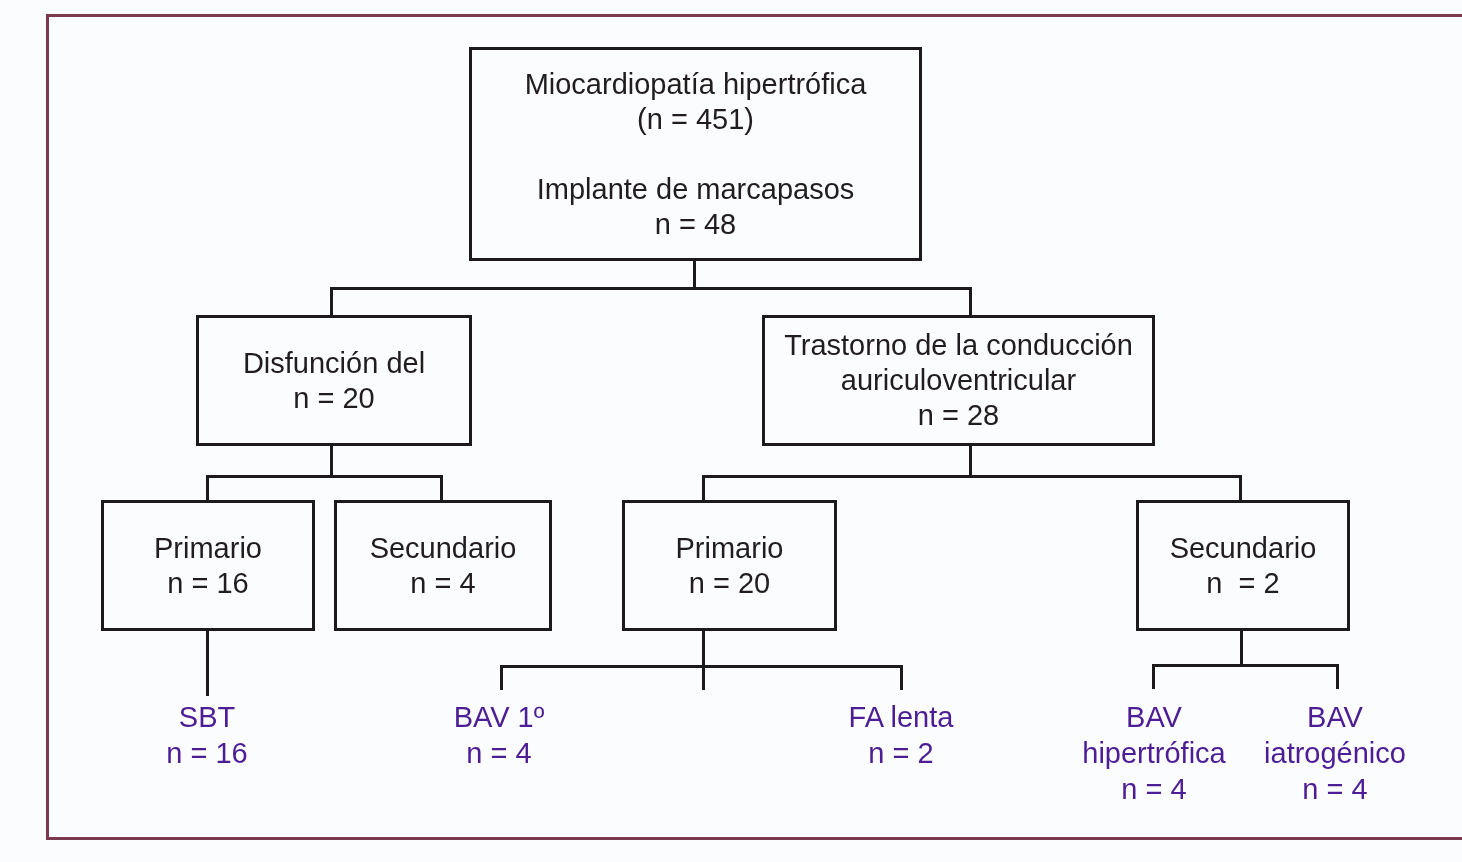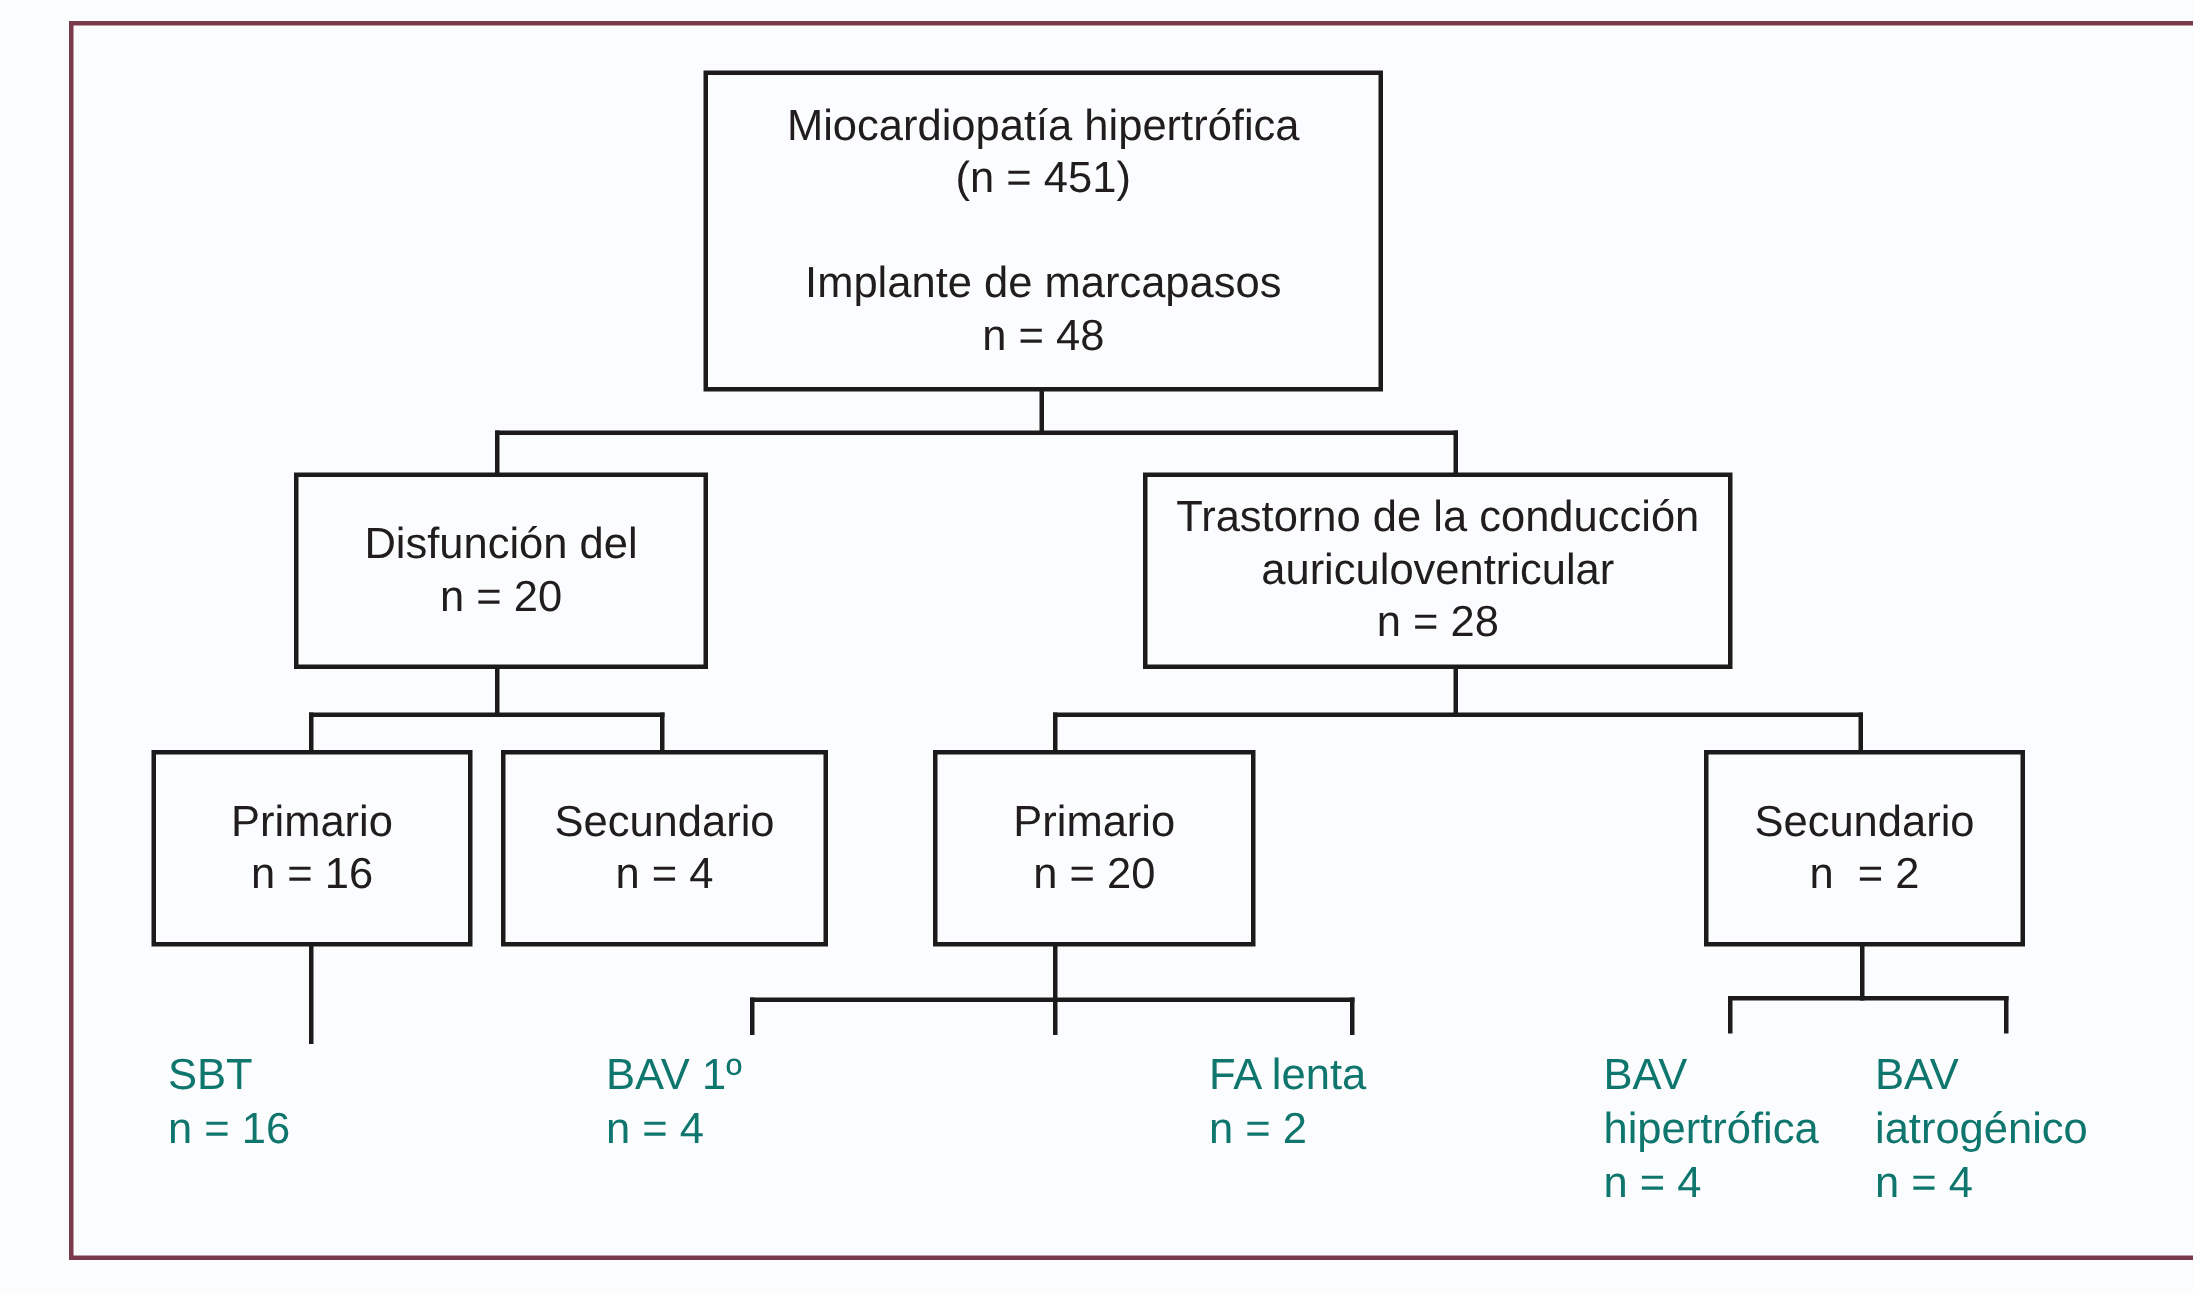--- a/index.html
+++ b/index.html
@@ -37,23 +37,24 @@
     justify-content: center;
     align-items: center;
     text-align: center;
     font-size: 29px;
     line-height: 35px;
     color: #211d1e;
   }
   .leaf-label {
     position: absolute;
     box-sizing: border-box;
+    text-align: center;
     font-size: 29px;
     line-height: 36px;
-    color: #0f766e;
+    color: #4c1d95;
   }
   .tline {
     display: block;
     white-space: pre;
     min-height: 35px;
   }
   .leaf-label .tline { min-height: 36px; }
   .cv, .ch {
     position: absolute;
     background: #1c1a1b;

